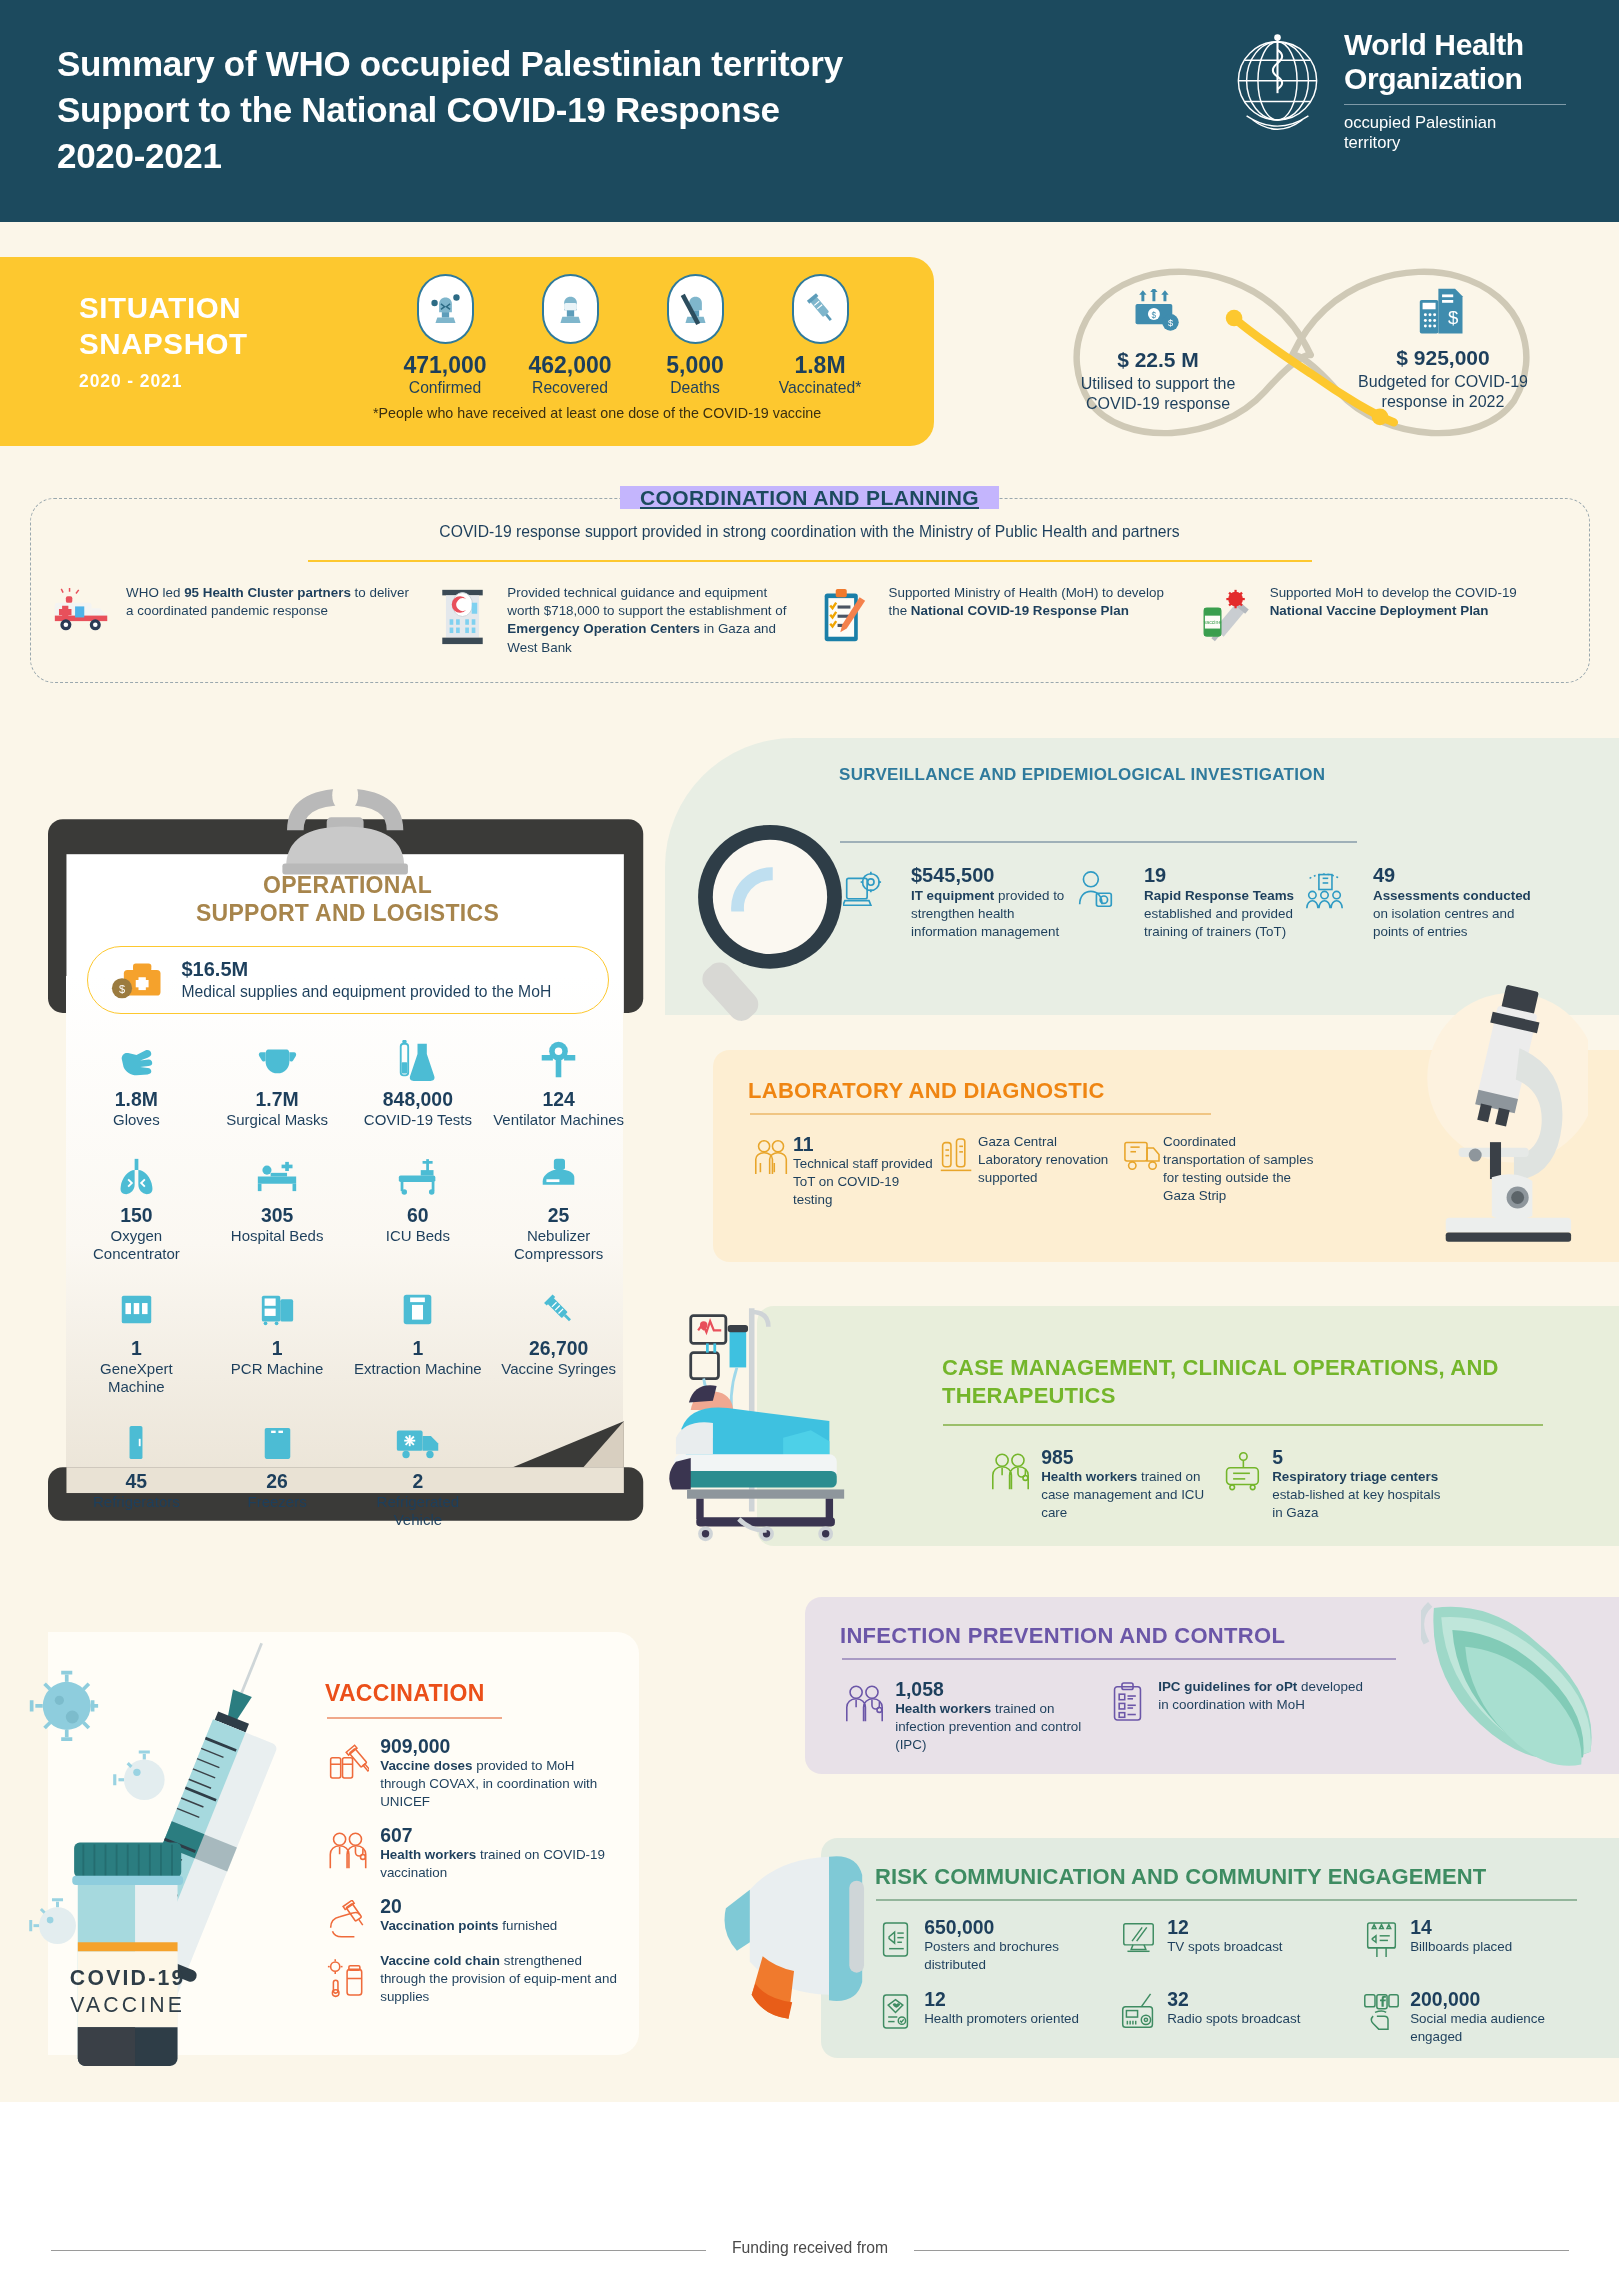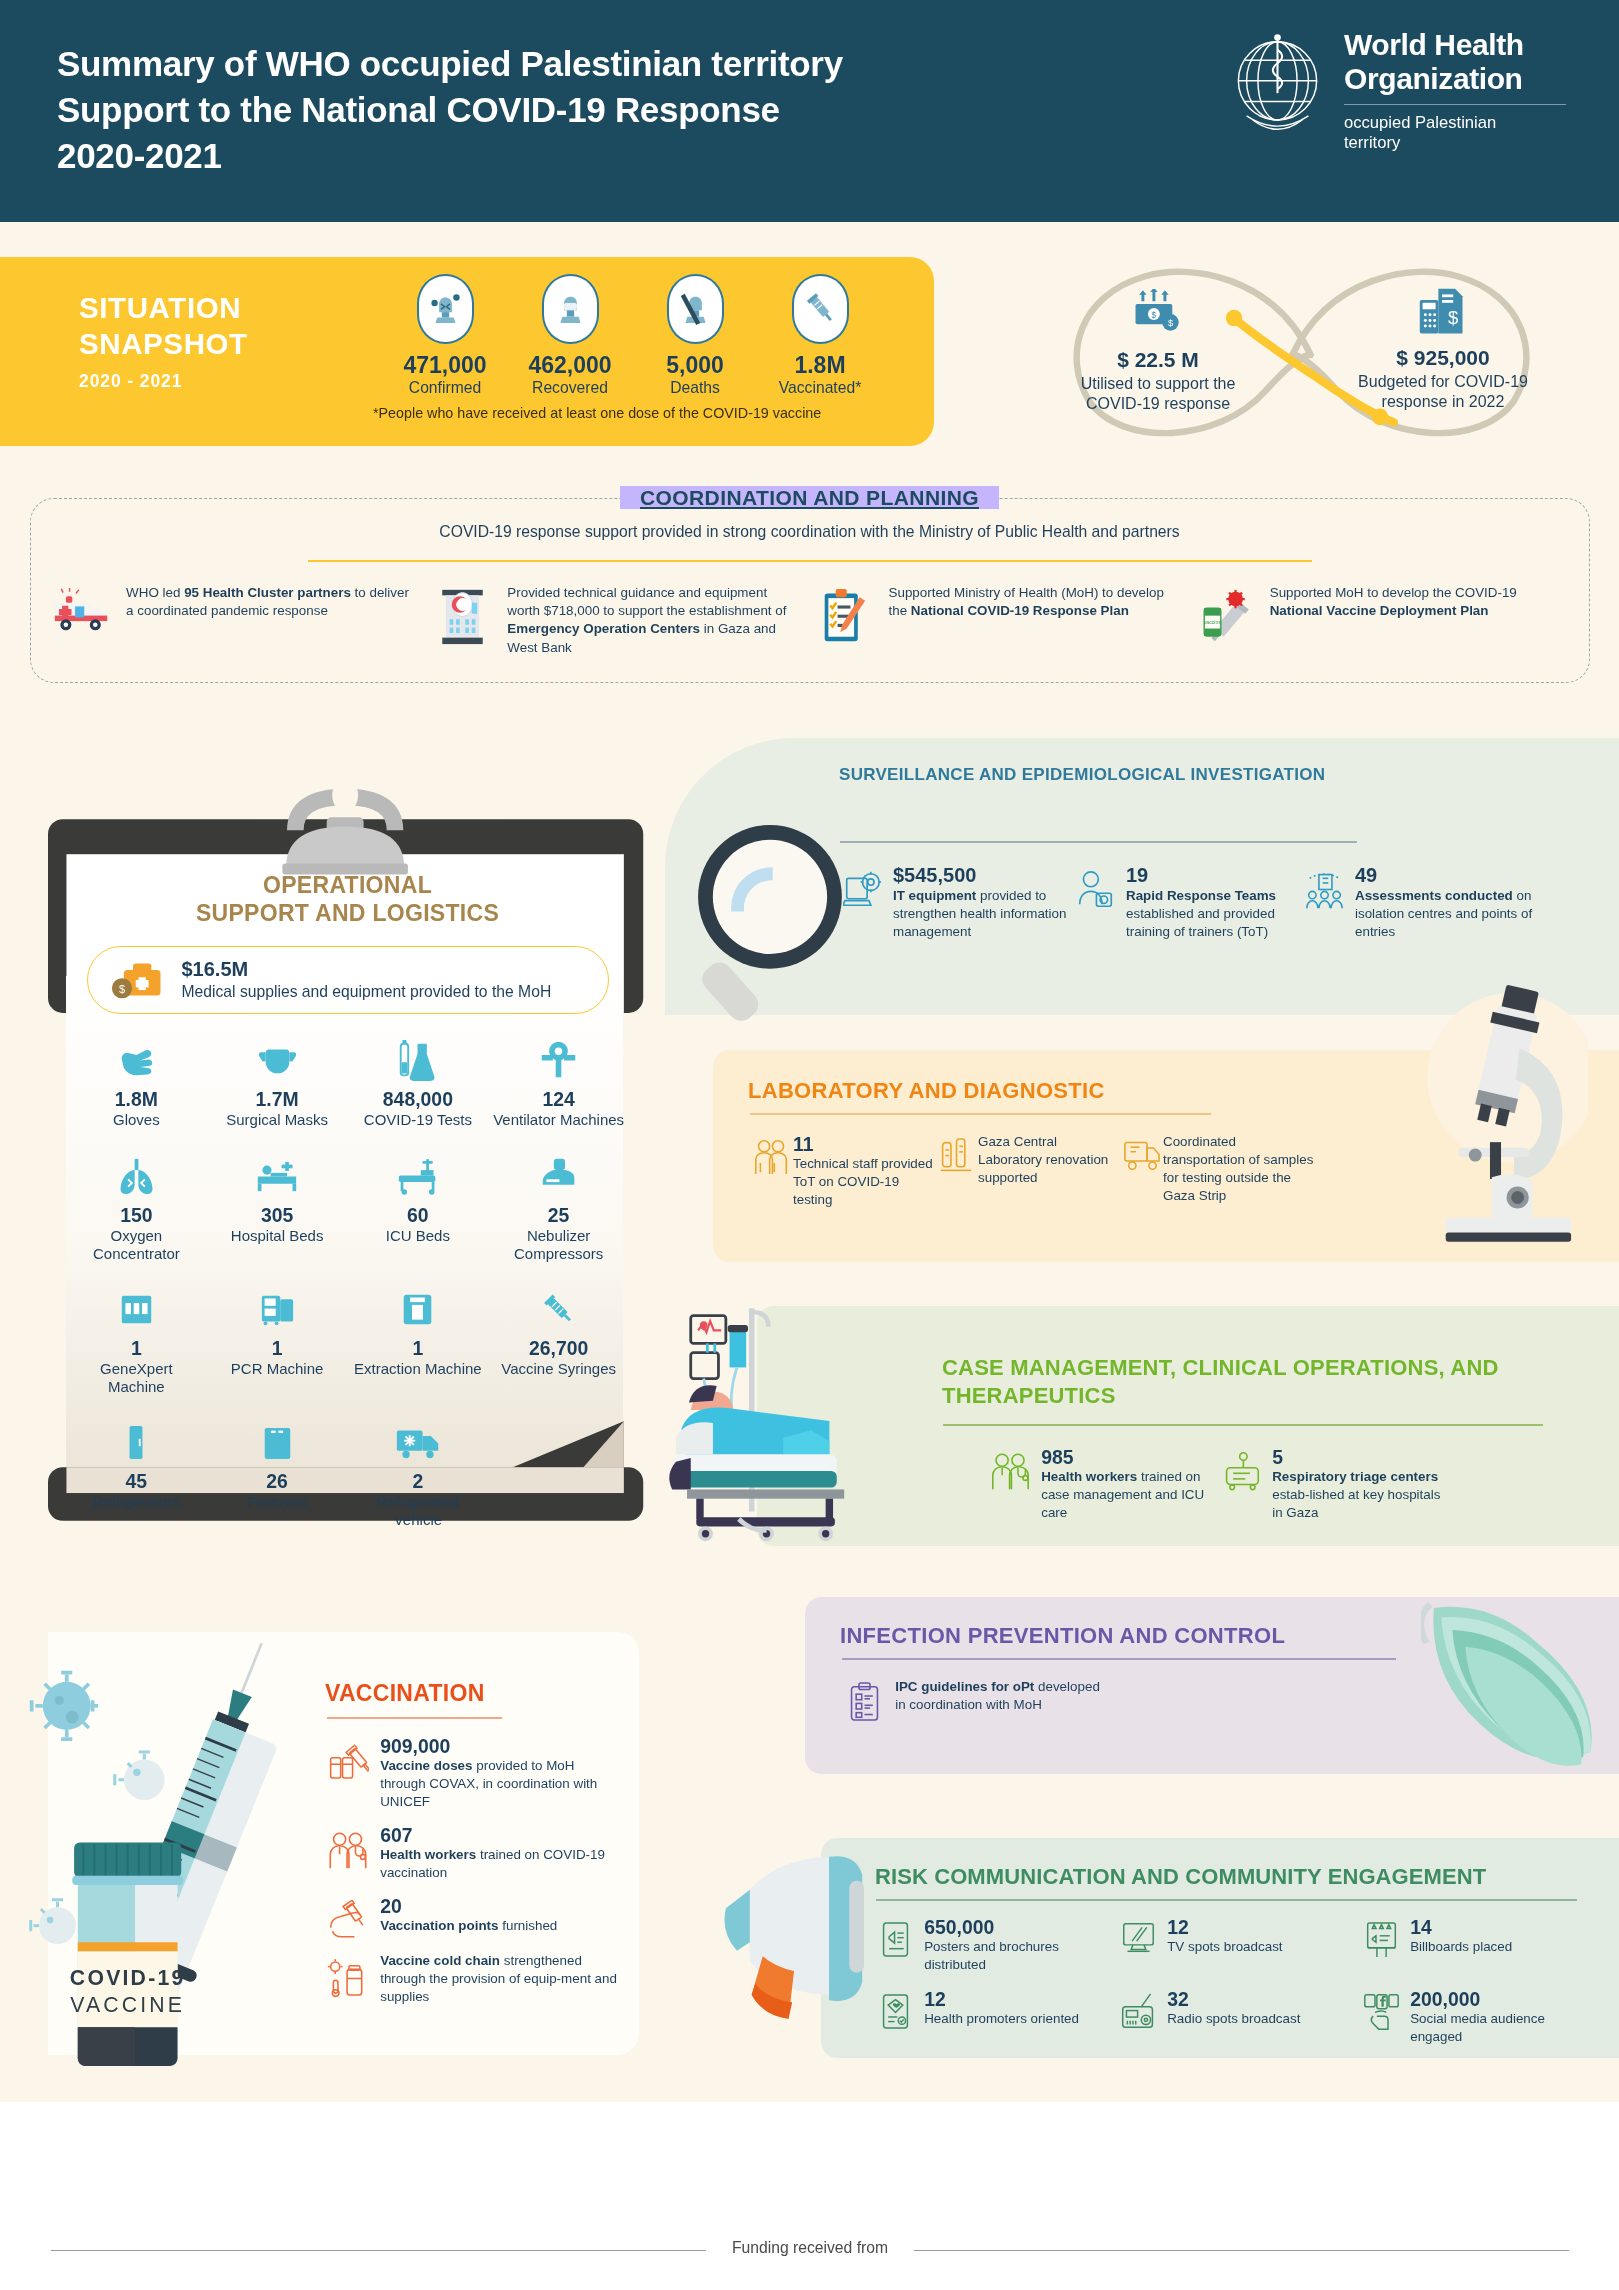--- a/index.html
+++ b/index.html
@@ -126,21 +126,21 @@
   .surv-bg {
     position: absolute; left: 0; top: 0; width: 955px; height: 277px;
     background: #e8eee4; border-radius: 129px 0 0 0;
   }
   .surv-title {
     position: absolute; left: 174px; top: 26px; width: 554px;
     font-size: 17px; font-weight: 700; color: #2f7a9c; line-height: 1.24; letter-spacing: 0.3px;
   }
   .surv-rule { position: absolute; left: 175px; top: 103px; width: 517px; height: 1.8px; background: #9fb0b8; }
   .surv-items { position: absolute; left: 175px; top: 125px; width: 738px; display: flex; }
-  .surv-item { display: flex; gap: 9px; }
+  .surv-item { display: flex; gap: 27px; }
   .si-1 { width: 233px; } .si-2 { width: 229px; } .si-3 { width: 231px; }
   .surv-ico { width: 44px; flex: none; display: flex; align-items: flex-start; justify-content: center; padding-top: 5.5px; }
   .surv-txt { font-size: 13.4px; line-height: 1.34; }
   .surv-num { font-size: 20px; font-weight: 700; line-height: 1.2; }
   .surv-txt b { font-weight: 700; }
   .magnifier { position: absolute; left: 674px; top: 812px; }
 
   
   .lab {
     position: absolute; left: 713px; top: 1050px;
@@ -946,20 +946,35 @@
     <circle cx="112" cy="254" r="4" fill="#3a3550"></circle>
   <circle cx="176" cy="254" r="8" fill="#cfd4d7"></circle>
     <circle cx="176" cy="254" r="4" fill="#3a3550"></circle>
   <path d="M82 238 q14 14 30 12" fill="none" stroke="#cfd4d7" stroke-width="5"></path>
 </svg>
 
 <div class="ipc">
   <div class="ipc-title">INFECTION PREVENTION AND CONTROL</div>
   <div class="ipc-rule"></div>
   <div class="ipc-items">
+    <div class="ipc-item ip-1">
+      <div class="ipc-ico">
+        <svg width="41" height="41" viewBox="0 0 44 44" fill="none" stroke="#6b56a8" stroke-width="1.7">
+            <circle cx="13" cy="11" r="6.5"></circle>
+            <circle cx="30" cy="11" r="6.5"></circle>
+            <path d="M3 42V27c0-5 4-9 10-9s10 4 10 9v15M21 42V27c0-5 4-9 10-9s10 4 10 9v15"></path>
+            <path d="M13 19v8M30 19v6a4 4 0 008 0v-4"></path>
+            <circle cx="38" cy="30" r="2.6"></circle>
+          </svg>
+      </div>
+      <div class="ipc-txt">
+        <div class="ipc-num">1,058</div>
+        <div><b>Health workers</b> trained on infection prevention and control (IPC)</div>
+      </div>
+    </div>
     <div class="ipc-item ip-2">
       <div class="ipc-ico">
         <svg width="37" height="41" viewBox="0 0 40 44" fill="none" stroke="#6b56a8" stroke-width="1.7">
             <rect x="6" y="5" width="28" height="36" rx="3"></rect>
             <rect x="14" y="1" width="12" height="7" rx="2"></rect>
             <rect x="11" y="13" width="6" height="6"></rect>
             <rect x="11" y="23" width="6" height="6"></rect>
             <rect x="11" y="33" width="6" height="5"></rect>
             <line x1="20" y1="15" x2="29" y2="15"></line>
             <line x1="20" y1="18" x2="26" y2="18"></line>

